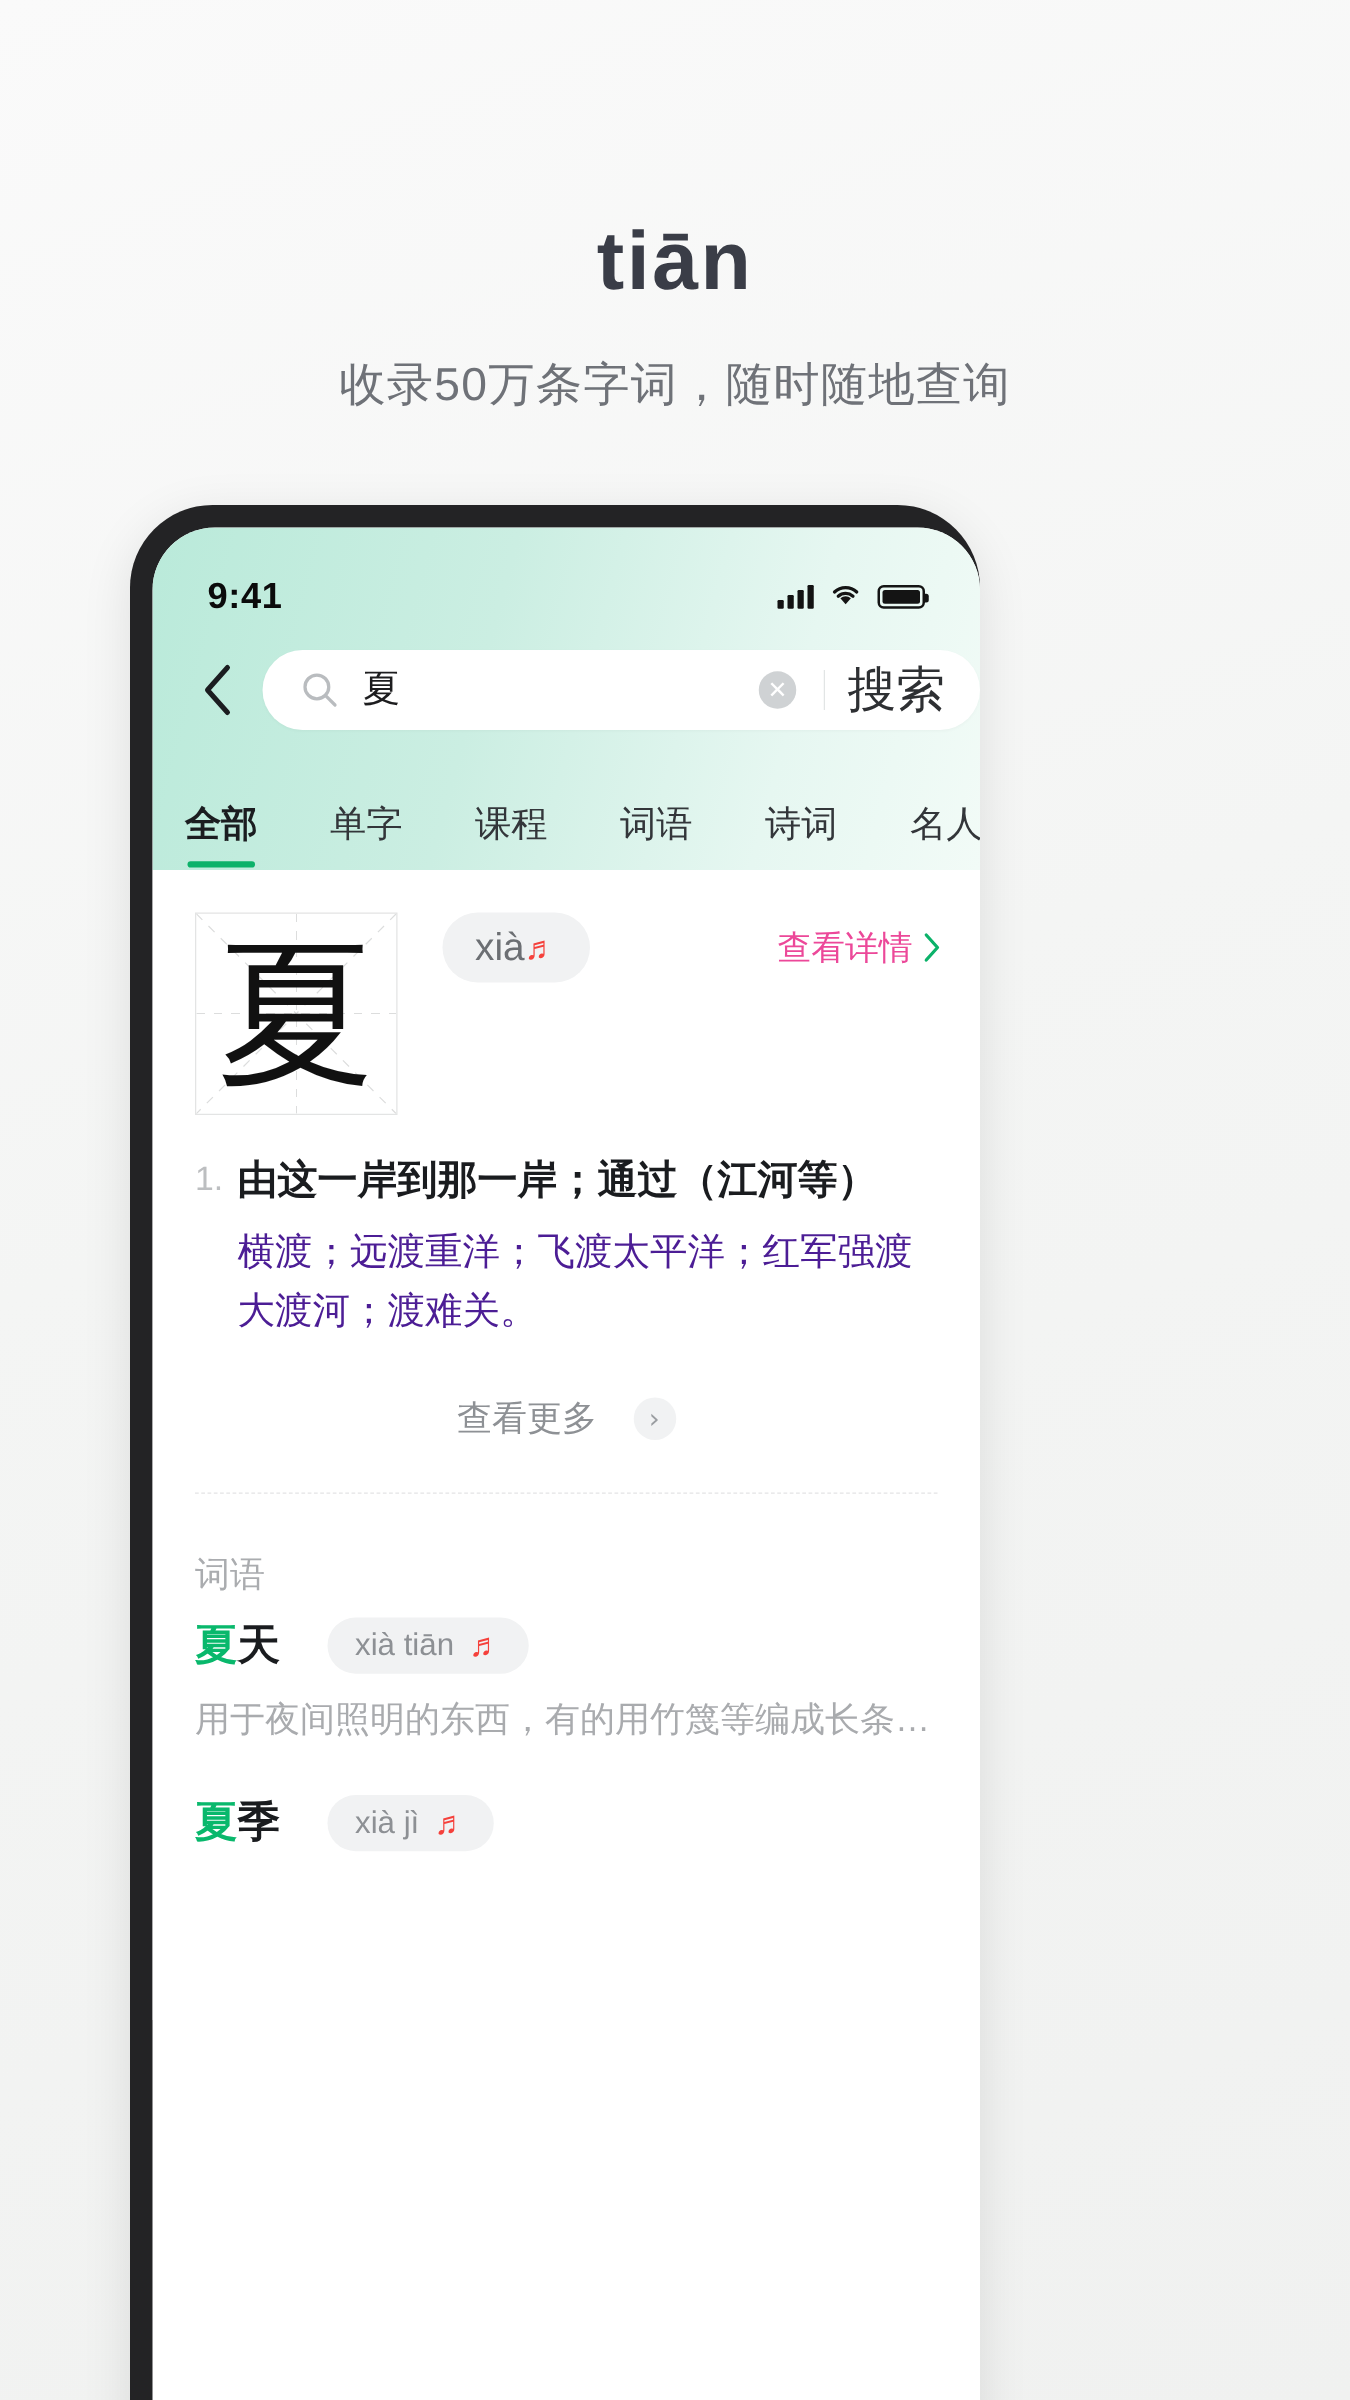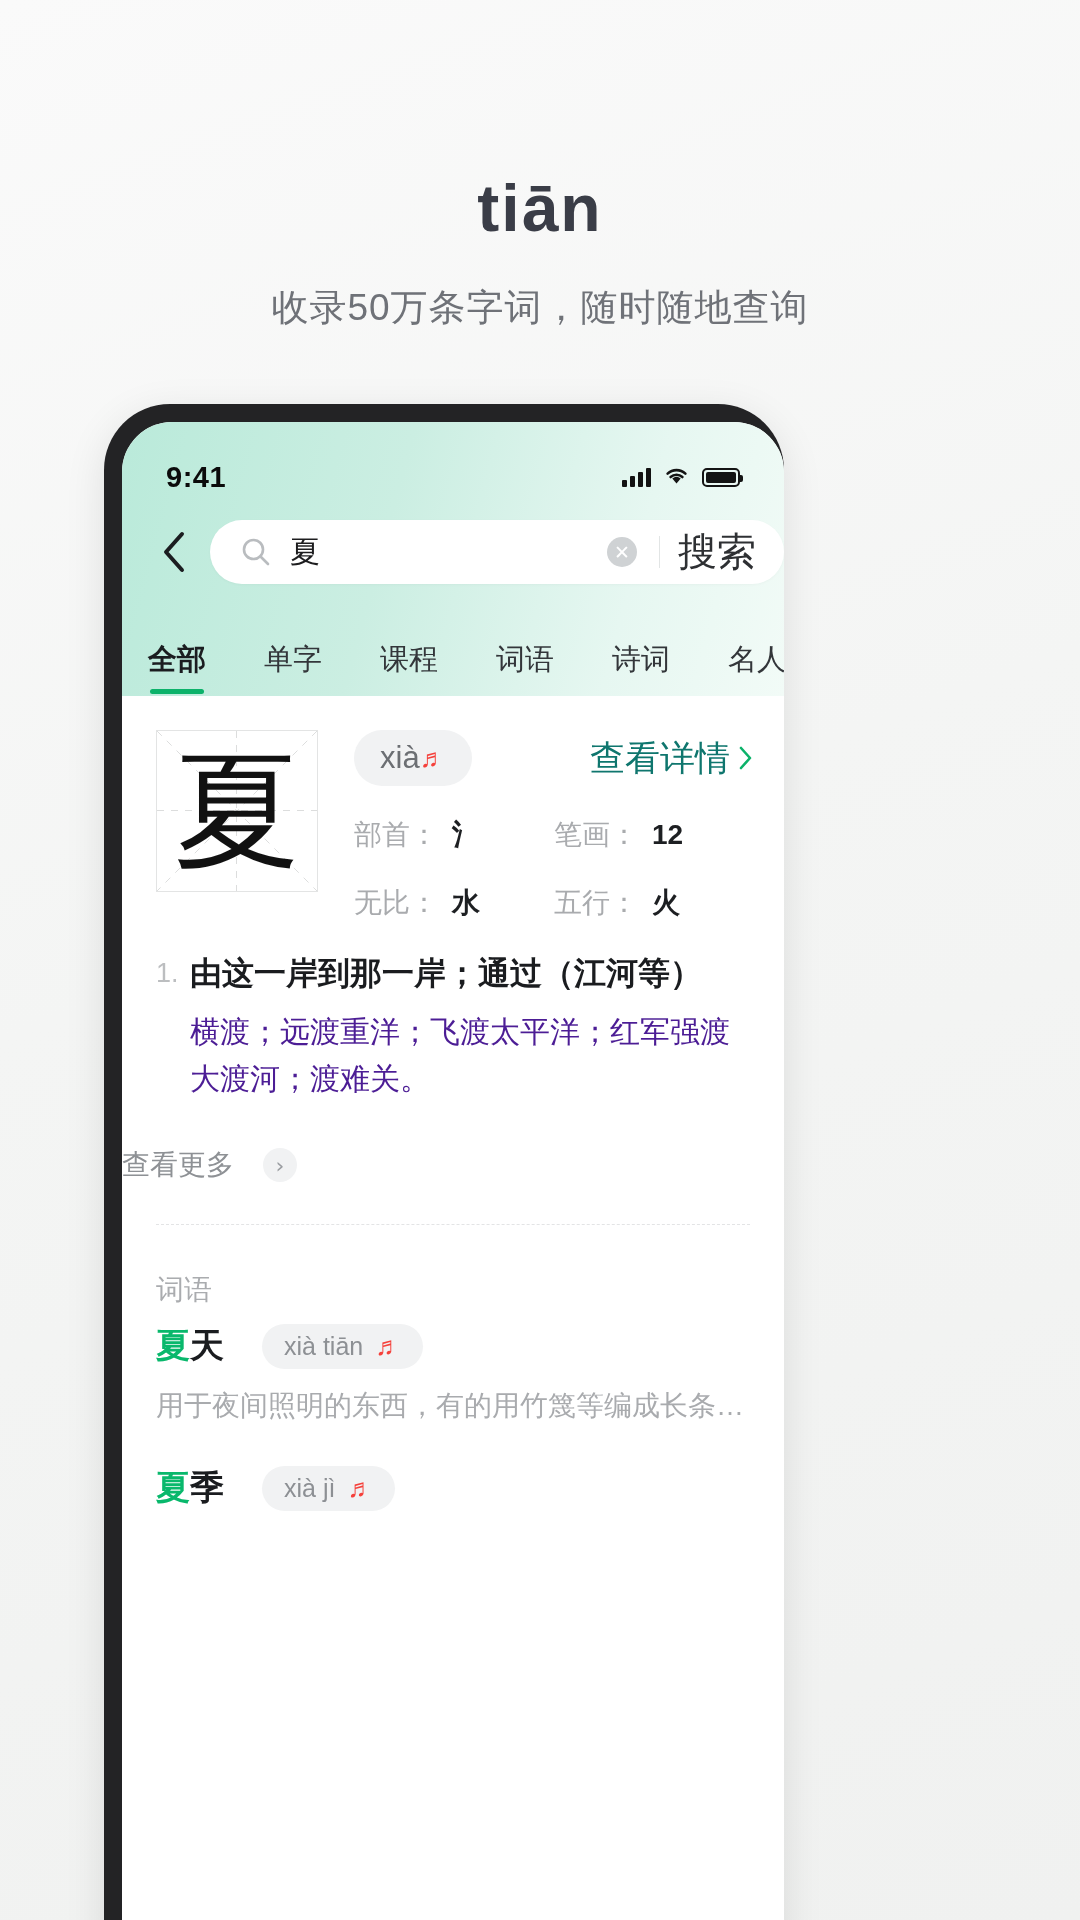--- a/index.html
+++ b/index.html
@@ -221,21 +221,21 @@
   .pinyin-chip {
     background: #f1f2f3;
     border-radius: 30px;
     padding: 10px 26px;
     display: inline-flex; align-items: center; 
     font-size: 31px; color: #6c6f73;
   }
   .speaker { color: #f5413b; font-size: 26px; font-weight: bold; line-height: 1; }
   .detail-link {
     display: flex; align-items: center; gap: 8px;
-    font-size: 35px; color: #0f766e; white-space: nowrap;
+    font-size: 27px; color: #ec4899; white-space: nowrap;
   }
   .attr-grid {
     margin-top: 30px;
     display: grid;
     grid-template-columns: 1fr 1fr;
     row-gap: 30px;
   }
   .attr {
     display: flex; align-items: baseline; font-size: 28px;
   }
@@ -258,21 +258,21 @@
   .def-body { flex: 1; }
   .def-main {
     font-size: 32px; font-weight: bold; color: #1a1c1f; line-height: 1.35;
   }
   .def-ex {
     margin-top: 14px;
     font-size: 30px; color: #4c1d95; line-height: 1.55;
   }
 
   .more-row {
-    display: flex; align-items: center; justify-content: flex-start; gap: 29px;
+    display: flex; align-items: center; justify-content: center; gap: 29px;
     padding: 44px 0 0 0;
     font-size: 28px; color: #8e9195;
   }
   .more-arrow {
     width: 34px; height: 34px; border-radius: 50%;
     background: #f1f2f3; color: #9a9da1;
     display:flex; align-items:center; justify-content:center;
     font-size: 22px; font-family:"DejaVu Sans", sans-serif;
   }
 
@@ -383,38 +383,20 @@
               <span class="speaker">♬</span>
             </span>
             <span class="detail-link">
               <span>查看详情</span>
               <svg width="16" height="26" viewBox="0 0 16 26">
                 <path d="M3 3 L12 13 L3 23" stroke="#0cb26a" stroke-width="2.6" fill="none" stroke-linecap="round" stroke-linejoin="round"></path>
               </svg>
             </span>
           </div>
 
-          <div class="attr-grid">
-            <div class="attr">
-              <span class="attr-label">部首：</span>
-              <span class="attr-value">氵</span>
-            </div>
-            <div class="attr">
-              <span class="attr-label">笔画：</span>
-              <span class="attr-value">12</span>
-            </div>
-            <div class="attr">
-              <span class="attr-label">无比：</span>
-              <span class="attr-value">水</span>
-            </div>
-            <div class="attr">
-              <span class="attr-label">五行：</span>
-              <span class="attr-value">火</span>
-            </div>
-          </div>
         </div>
       </div>
 
 
       <div class="def-item">
         <div class="def-num">1.</div>
         <div class="def-body">
           <div class="def-main">由这一岸到那一岸；通过（江河等）</div>
           <div class="def-ex">横渡；远渡重洋；飞渡太平洋；红军强渡大渡河；渡难关。</div>
         </div>

